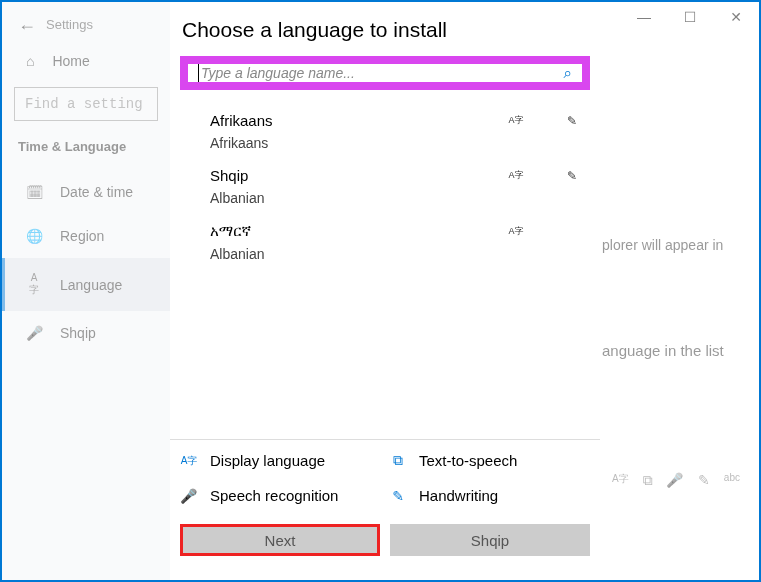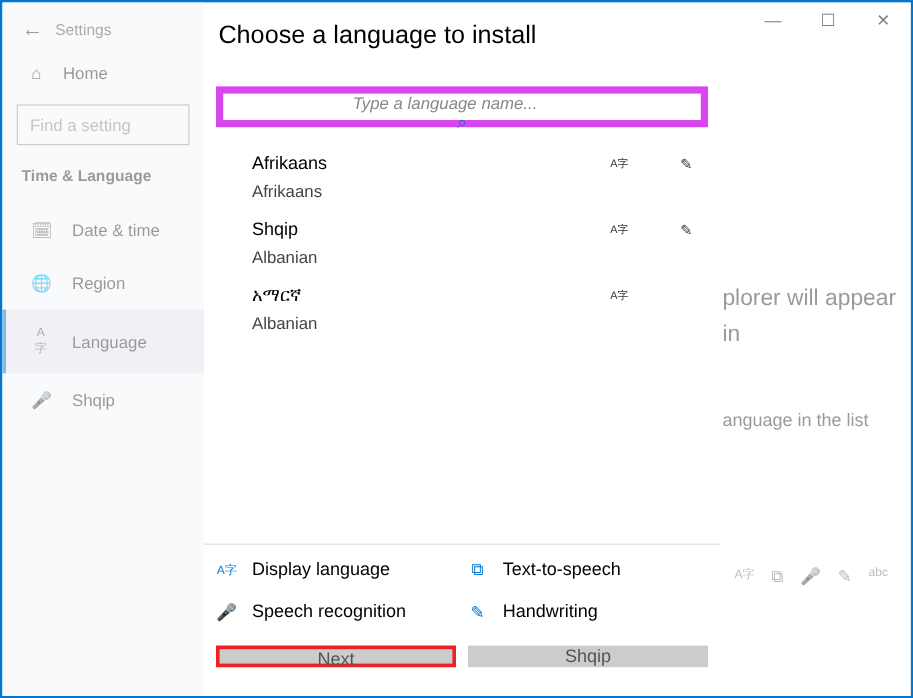--- a/index.html
+++ b/index.html
@@ -9,59 +9,59 @@
   
   .caption-buttons { position: absolute; top: 0; right: 0; display: flex; z-index: 1; }
   .caption-btn { width: 46px; height: 30px; display: flex; align-items: center; justify-content: center; font-size: 14px; color: #000; cursor: default; }
   
   
   .sidebar { position: absolute; left: 0; top: 0; width: 168px; height: 100%; background: #f3f5f7; padding: 8px 0 0 0; display: flex; flex-direction: column; z-index: 0; }
   .sidebar-header { display: flex; align-items: center; gap: 10px; padding: 4px 16px 8px 16px; color: #555; }
   .back-arrow { font-size: 18px; color: #333; }
   .app-title { font-size: 13px; color: #555; }
   .sidebar-home { display: flex; align-items: center; gap: 18px; padding: 10px 24px; color: #333; font-size: 14px; }
-  .search-field { margin: 8px 12px; padding: 8px 10px; border: 1px solid #999; font-size: 14px; color: #888; background: transparent; }
+  .search-field { margin: 8px 12px; padding: 8px 10px; border: 1px solid #999; font-size: 14px; color: #888; background: transparent; font-family: Liberation Mono, monospace; }
   .section-title { padding: 10px 16px 8px 16px; font-size: 13px; color: #333; font-weight: 600; }
   .nav { margin-top: 8px; }
   .nav-item { display: flex; align-items: center; gap: 18px; padding: 14px 24px; color: #333; font-size: 14px; }
   .nav-item .nicon { width: 16px; text-align: center; color: #555; font-size: 14px; }
   .nav-item.active { background: #dfe3e8; border-left: 3px solid #0078d4; padding-left: 21px; }
   
   
   .scrim { position: absolute; inset: 0; background: rgba(255,255,255,0.5); z-index: 2; }
   
   
-  .bg-text1 { position: absolute; left: 600px; top: 232px; width: 150px; font-size: 19px; color: #333; z-index: 1; line-height: 1.6; }
+  .bg-text1 { position: absolute; left: 600px; top: 232px; width: 150px; font-size: 14px; color: #333; z-index: 1; line-height: 1.6; }
   .bg-text2 { position: absolute; left: 600px; top: 340px; width: 150px; font-size: 15px; color: #333; z-index: 1; }
   .bg-icons  { position: absolute; left: 610px; top: 470px; z-index: 1; display: flex; gap: 14px; color: #777; font-size: 14px; }
   
   
   .dialog { position: absolute; left: 168px; top: 2px; width: 430px; height: 560px; background: #fff; z-index: 5; display: flex; flex-direction: column; padding: 0; box-shadow: 0 0 0 0; }
-  .dialog-title { font-size: 21px; font-weight: 400; padding: 14px 12px 30px 12px; }
+  .dialog-title { font-size: 21px; font-weight: 400; padding: 14px 12px 14px 12px; }
   
-  .search-box { margin: 0 10px 14px 10px; border: 6px solid #d946ef; display: flex; align-items: center; height: 34px; padding: 0 10px; flex-direction: column; }
+  .search-box { margin: 0 10px 14px 10px; border: 8px solid #d946ef; display: flex; align-items: center; height: 34px; padding: 0 10px; }
   .search-box input { flex: 1; border: none; outline: none; font-size: 14px; font-style: italic; color: #888; background: transparent; }
   .search-box input::placeholder { color: #888; font-style: italic; }
   .search-box .sicon { color: #0078d4; font-size: 15px; }
   .search-box .caret { width: 1px; height: 18px; background: #000; margin-right: 2px; }
   
   .lang-list { flex: 1; overflow: hidden; margin: 0 0 0 10px; position: relative; }
   .lang-item { padding: 8px 0; margin-left: 30px; }
   .lang-row1 { display: flex; align-items: center; }
   .lang-native { flex: 1; font-size: 15px; }
   .lang-icons { display: flex; gap: 40px; padding-right: 20px; }
   .lang-icons .li { width: 16px; text-align: center; font-size: 12px; color: #333; }
   .lang-english { font-size: 14px; color: #444; margin-top: 6px; }
   
   .legend-row { border-top: 1px solid #ddd; padding: 12px 10px 8px 10px; display: grid; grid-template-columns: 1fr 1fr; row-gap: 18px; column-gap: 8px; font-size: 15px; }
   .legend-item { display: flex; align-items: center; gap: 12px; }
   .legend-item .licon { width: 18px; text-align: center; color: #0078d4; font-size: 14px; }
   
   .dlg-buttons { display: grid; grid-template-columns: 1fr 1fr; gap: 10px; padding: 12px 10px 8px 10px; }
-  .dlg-btn { height: 18px; border: none; font-size: 15px; background: #ccc; color: #555; cursor: pointer; }
+  .dlg-btn { height: 32px; border: none; font-size: 15px; background: #ccc; color: #555; cursor: pointer; }
   .dlg-btn.primary { border: 3px solid #e22; }
   
   
   .u { font-family: "Segoe UI Symbol", "Segoe UI", sans-serif; }
 </style>
 </head>
 <body>
 
 <div class="window">
 

